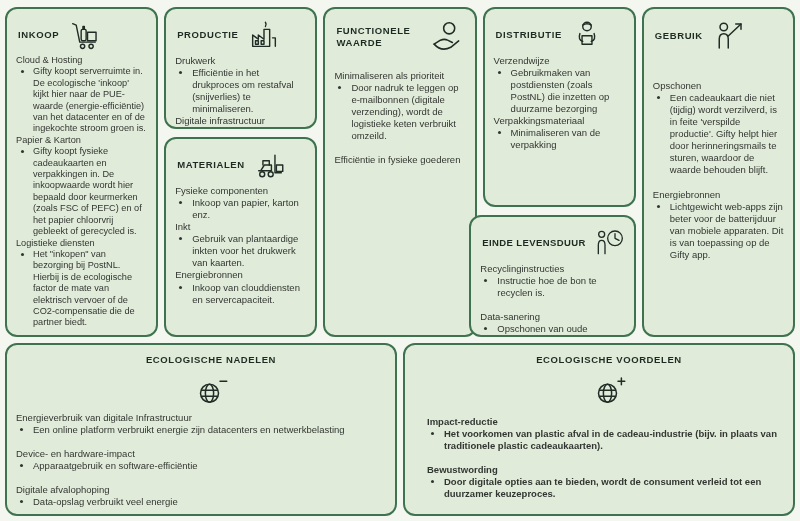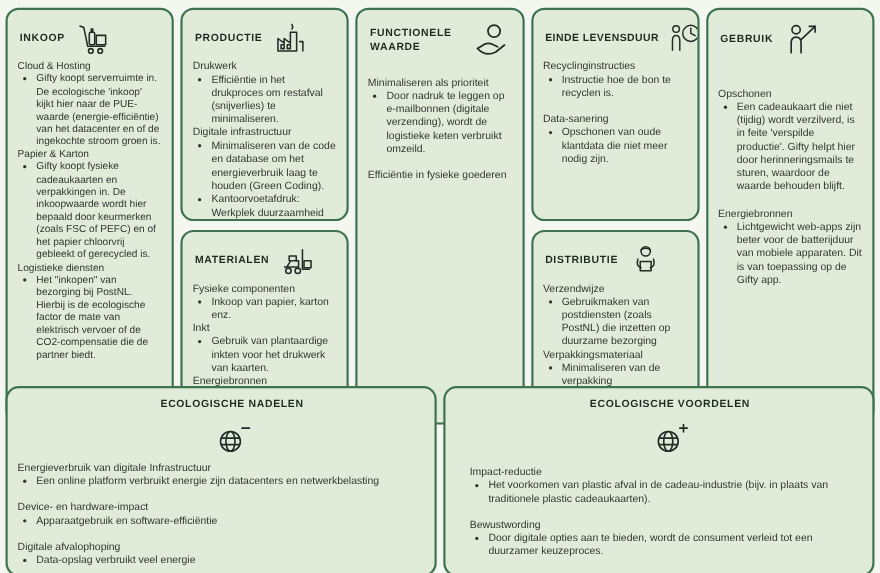--- a/index.html
+++ b/index.html
@@ -15,37 +15,37 @@
     width: 800px; height: 521px;
     padding: 7px 5px 5px 5px;
     display: flex; flex-direction: column; gap: 6px;
   }
   .top {
     display: grid;
     grid-template-columns: repeat(5, 1fr);
     gap: 6px;
     height: 338px;
   }
-  .col { display: flex; flex-direction: column; gap: 8px; min-width: 0; }
+  .col { display: flex; flex-direction: column; gap: 8px; min-width: 0; align-items: flex-end; }
   .bottom {
     display: grid;
     grid-template-columns: 1fr 1fr;
     gap: 6px;
     flex: 1;
   }
   .box {
     box-sizing: border-box;
     background: #e1ebd9;
     border: 2px solid #3f7350;
     border-radius: 12px;
     padding: 7px 9px 6px 9px;
     overflow: hidden;
     min-width: 0;
   }
-  .box-fixed { height: 194px; }
+  .box-fixed { height: 122px; }
   .box-grow { flex: 1; }
   .hdr {
     display: flex; align-items: center; gap: 7px;
     margin: 2px 0 3px 2px;
     min-height: 34px;
   }
   .title {
     font-weight: bold;
     font-size: 9.5px;
     letter-spacing: 0.6px;
@@ -55,21 +55,21 @@
   }
   .icon { flex: 0 0 auto; stroke: #202c26; fill: none; stroke-width: 2; stroke-linecap: round; stroke-linejoin: round; }
   .body { font-size: 9.5px; line-height: 1.27; }
   .dense .body { font-size: 9.2px; line-height: 1.24; }
   .group-heading { margin: 0; }
   .body ul { margin: 0; padding-left: 17px; list-style: disc; }
   .body li { margin: 0; }
   .spaced .group + .group { margin-top: 12px; }
   .gap-top .body { margin-top: 14px; }
   .gap-top-lg .body { margin-top: 26px; }
-  .pad-body .body { padding-left: 13px; padding-top: 4px; }
+  .pad-body .body { padding-left: 13px; padding-top: 4px; font-weight: bold; }
   .wide .hdr { margin-left: 20px; flex-direction: column; }
 </style>
 </head>
 <body>
 
 <div class="canvas">
 
   <div class="top">
 
     <div class="col">
@@ -189,20 +189,45 @@
               </ul>
             </div>
             <div class="group">
               <div class="group-heading">Efficiëntie in fysieke goederen</div>
             </div>
           </div>
       </section>
     </div>
 
     <div class="col">
+      <section class="box box-grow">
+        <div class="hdr">
+          <span class="title">DISTRIBUTIE</span>
+          <svg class="icon" width="36" height="34" viewBox="0 0 48 48">
+            <circle cx="24" cy="12" r="6"></circle>
+            <path d="M18 10 q6 -4 12 0"></path>
+            <path d="M14 22 q-3 9 4 11 M34 22 q3 9 -4 11"></path>
+            <rect x="17" y="25" width="14" height="12"></rect>
+          </svg>
+        </div>
+        <div class="body">
+            <div class="group">
+              <div class="group-heading">Verzendwijze</div>
+              <ul>
+                <li>Gebruikmaken van postdiensten (zoals PostNL) die inzetten op duurzame bezorging</li>
+              </ul>
+            </div>
+            <div class="group">
+              <div class="group-heading">Verpakkingsmateriaal</div>
+              <ul>
+                <li>Minimaliseren van de verpakking</li>
+              </ul>
+            </div>
+          </div>
+      </section>
       <section class="box box-fixed spaced">
         <div class="hdr">
           <span class="title" style="white-space:nowrap;letter-spacing:.4px">EINDE LEVENSDUUR</span>
           <svg class="icon" width="32" height="32" viewBox="0 0 48 48">
             <circle cx="13" cy="11" r="4.5"></circle>
             <path d="M8 40 V27 q0 -7 5 -7 q5 0 5 7 v13"></path>
             <circle cx="33" cy="17" r="11"></circle>
             <path d="M33 17 v-7 M33 17 l6 3"></path>
           </svg>
         </div>
@@ -210,45 +235,20 @@
             <div class="group">
               <div class="group-heading">Recyclinginstructies</div>
               <ul>
                 <li>Instructie hoe de bon te recyclen is.</li>
               </ul>
             </div>
             <div class="group">
               <div class="group-heading">Data-sanering</div>
               <ul>
                 <li>Opschonen van oude klantdata die niet meer nodig zijn.</li>
-              </ul>
-            </div>
-          </div>
-      </section>
-      <section class="box box-grow">
-        <div class="hdr">
-          <span class="title">DISTRIBUTIE</span>
-          <svg class="icon" width="36" height="34" viewBox="0 0 48 48">
-            <circle cx="24" cy="12" r="6"></circle>
-            <path d="M18 10 q6 -4 12 0"></path>
-            <path d="M14 22 q-3 9 4 11 M34 22 q3 9 -4 11"></path>
-            <rect x="17" y="25" width="14" height="12"></rect>
-          </svg>
-        </div>
-        <div class="body">
-            <div class="group">
-              <div class="group-heading">Verzendwijze</div>
-              <ul>
-                <li>Gebruikmaken van postdiensten (zoals PostNL) die inzetten op duurzame bezorging</li>
-              </ul>
-            </div>
-            <div class="group">
-              <div class="group-heading">Verpakkingsmateriaal</div>
-              <ul>
-                <li>Minimaliseren van de verpakking</li>
               </ul>
             </div>
           </div>
       </section>
     </div>
 
     <div class="col">
       <section class="box box-grow spaced gap-top-lg">
         <div class="hdr">
           <span class="title">GEBRUIK</span>

